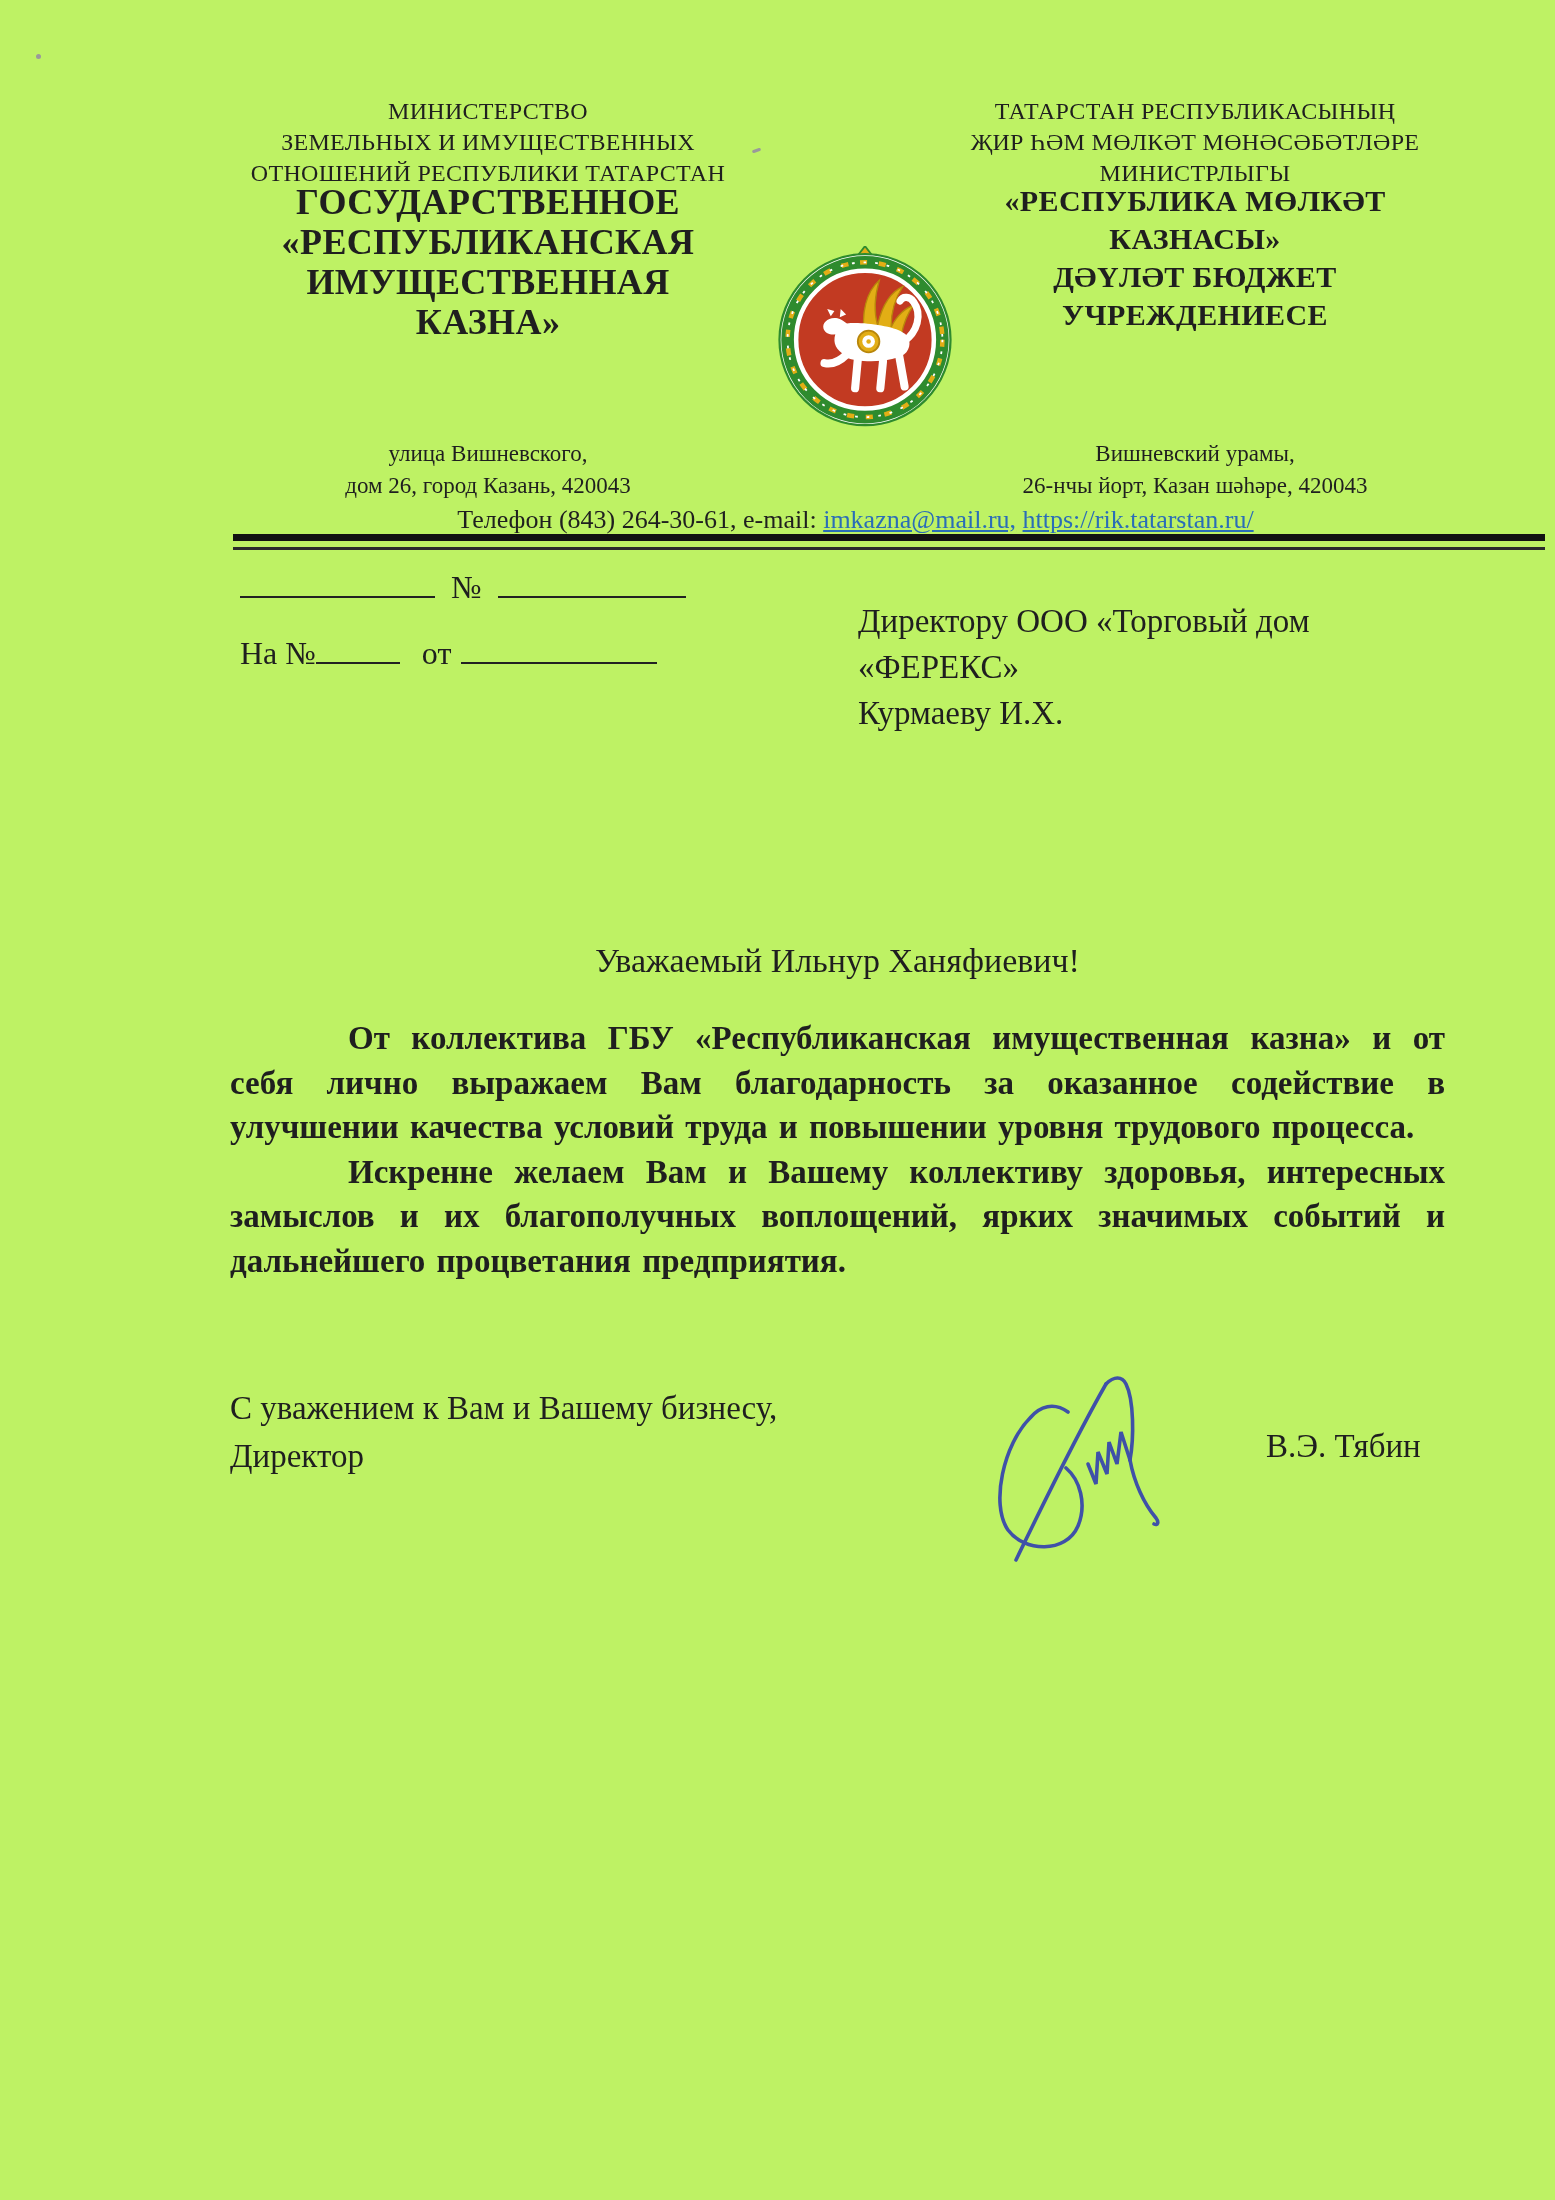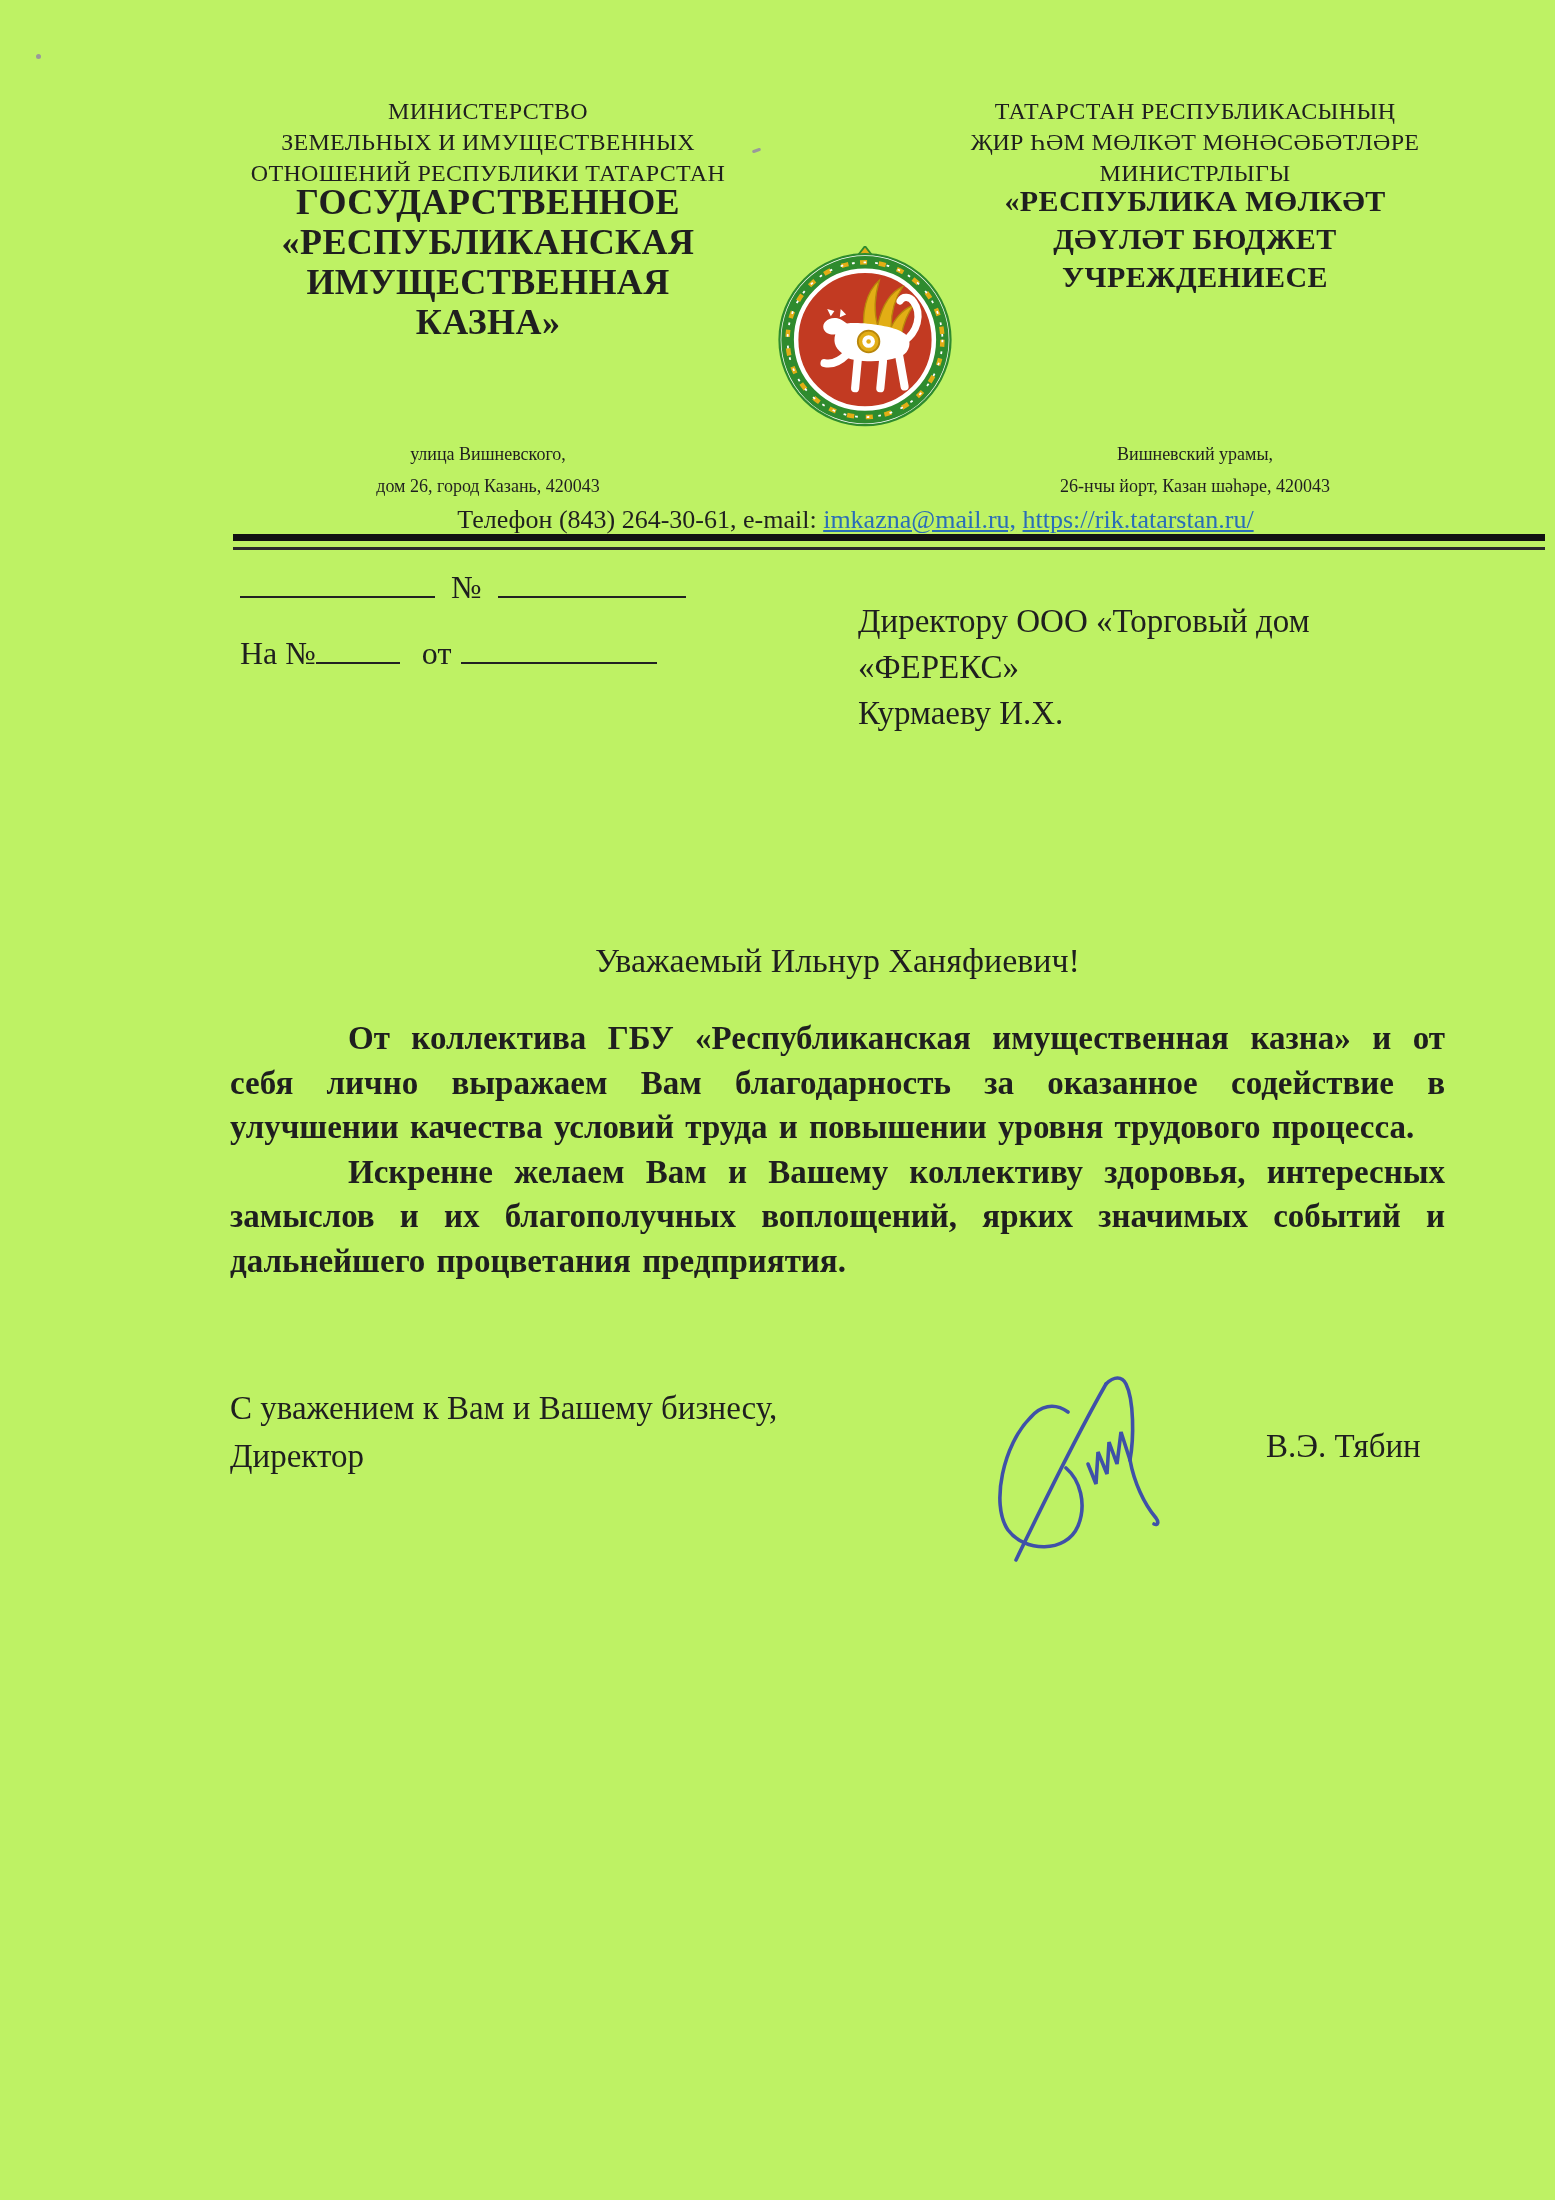--- a/index.html
+++ b/index.html
@@ -11,21 +11,21 @@
     font-family:"Liberation Serif","DejaVu Serif",serif;
     color:#1f1f1f;
     overflow:hidden;
   }
   .abs{position:absolute;}
   .centered{text-align:center;}
 
   
   .hdr-col{line-height:31px;font-size:24px;letter-spacing:.3px;}
   .hdr-org{font-weight:bold;font-size:36px;line-height:40px;letter-spacing:.4px;}
-  .addr{font-size:18px;line-height:32px;}
+  .addr{font-size:23px;line-height:32px;}
   .phone-line{font-size:26px;white-space:nowrap;}
   a.link{color:#2a6db8;text-decoration:underline;cursor:pointer;}
 
   
   .rule{
     left:233px;top:534px;width:1312px;height:6px;
     border-top:7px solid #121212;
     border-bottom:3px solid #2b2b2b;
   }
 
@@ -74,20 +74,21 @@
   </div>
 
   <div class="abs hdr-col centered" style="left:945px;top:96px;width:500px;">
     <div>ТАТАРСТАН РЕСПУБЛИКАСЫНЫҢ</div>
     <div>ҖИР ҺӘМ МӨЛКӘТ МӨНӘСӘБӘТЛӘРЕ</div>
     <div>МИНИСТРЛЫГЫ</div>
   </div>
 
   <div class="abs hdr-org centered" style="left:945px;top:182px;width:500px;font-size:30px;line-height:38px;">
     <div>«РЕСПУБЛИКА МӨЛКӘТ</div>
+    <div>КАЗНАСЫ»</div>
     <div>ДӘҮЛӘТ БЮДЖЕТ</div>
     <div>УЧРЕЖДЕНИЕСЕ</div>
   </div>
 
   <div class="abs" style="left:775px;top:246px;width:180px;height:182px;">
     <svg viewBox="0 0 200 202" width="180" height="182">
 
       <path d="M100 0 l7 9 -7 10 -7 -10 z" fill="#e2ae15" stroke="#2e8b2e" stroke-width="2"></path>
 
       <circle cx="100" cy="104" r="95" fill="#ffffff" stroke="#2e8b2e" stroke-width="2.5"></circle>

